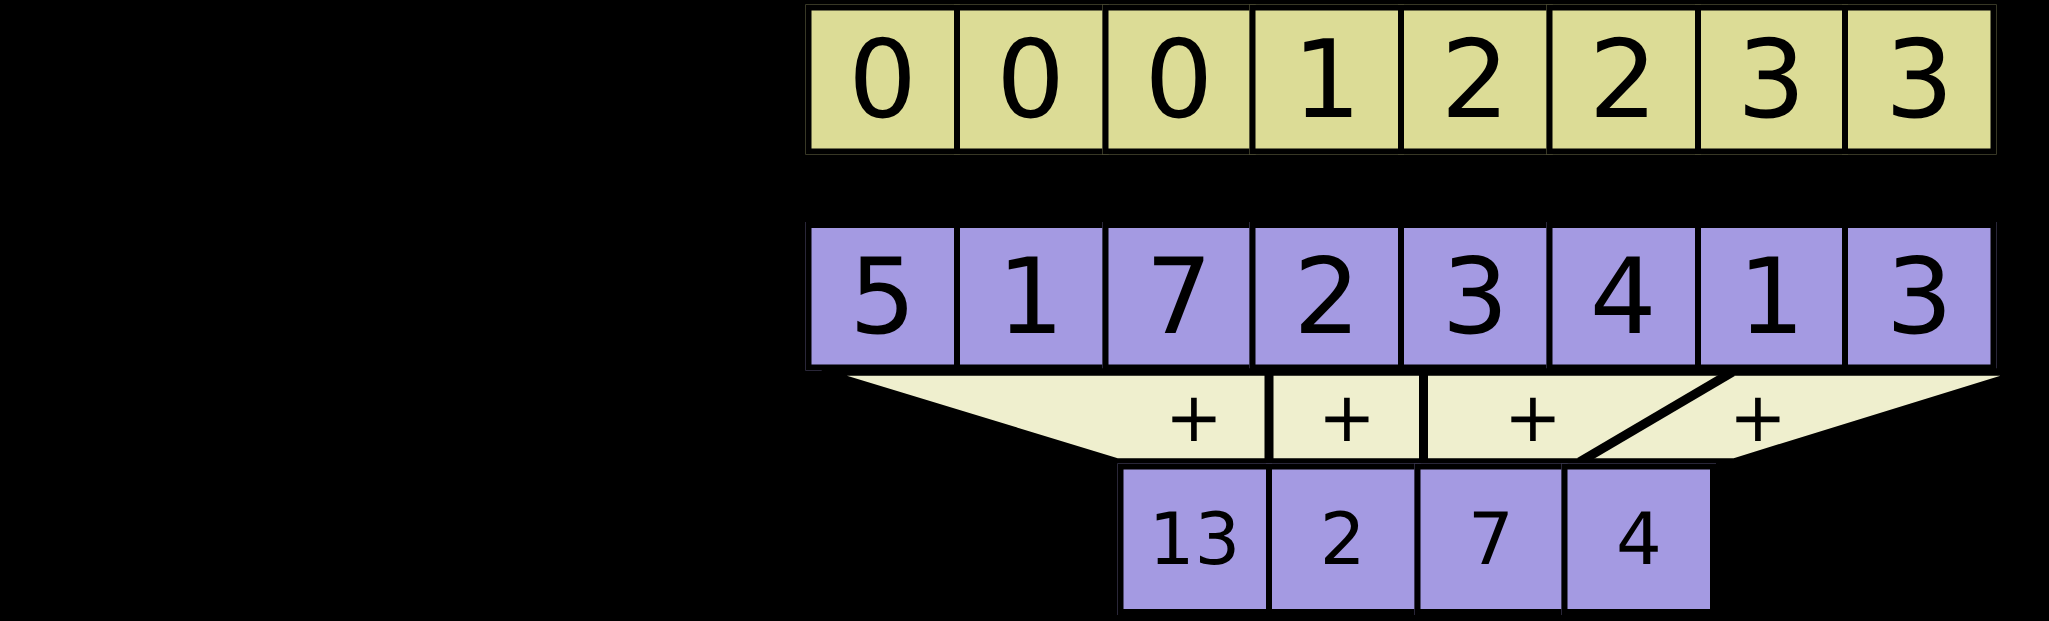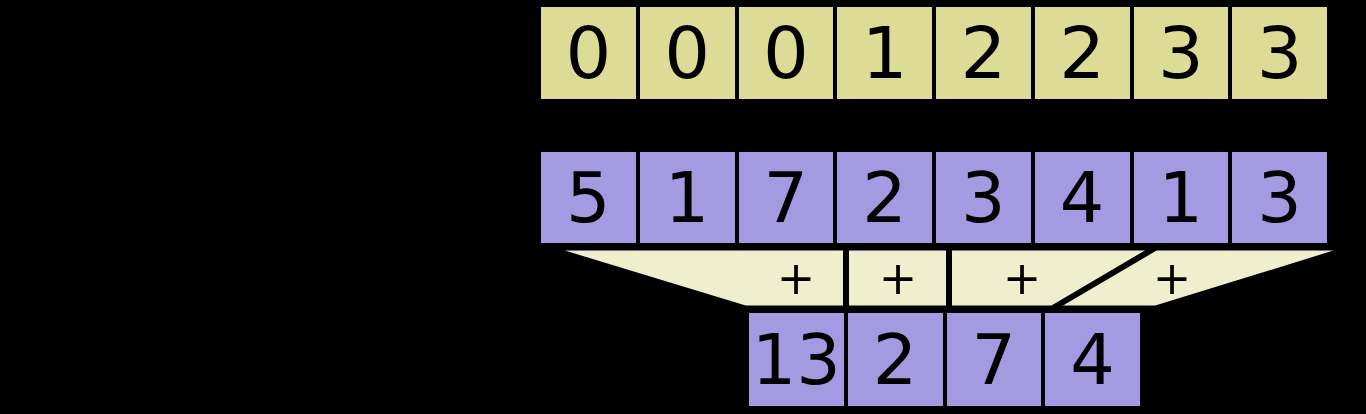--- a/index.html
+++ b/index.html
@@ -68,21 +68,21 @@
   }
   #row-results {
     left: 745px;
     top: 309px;
     width: 411px;
     height: 101px;
   }
   #row-results .cell {
     width: 102.75px;
     height: 101px;
-    font-size: 70px;
+    font-size: 48px;
   }
   
   #funnel {
     position: absolute;
     left: 0;
     top: 0;
     width: 1366px;
     height: 414px;
     pointer-events: none;
   }

